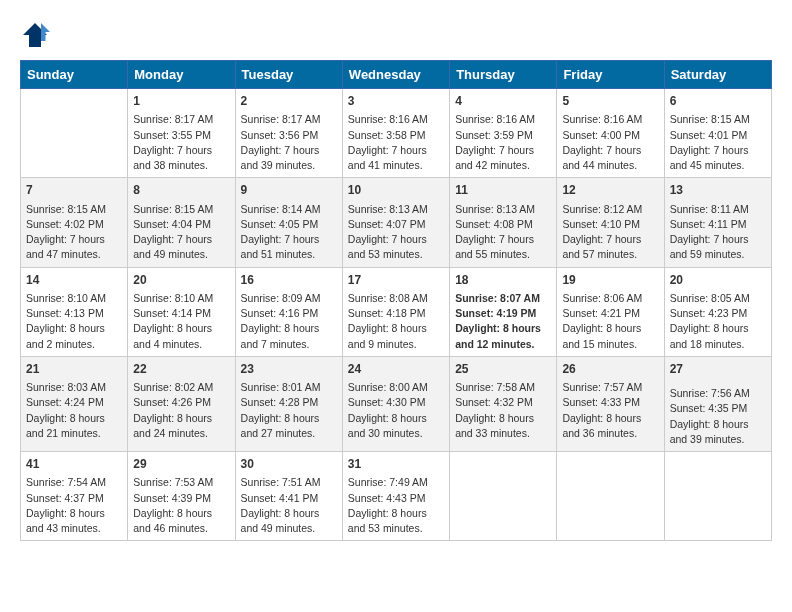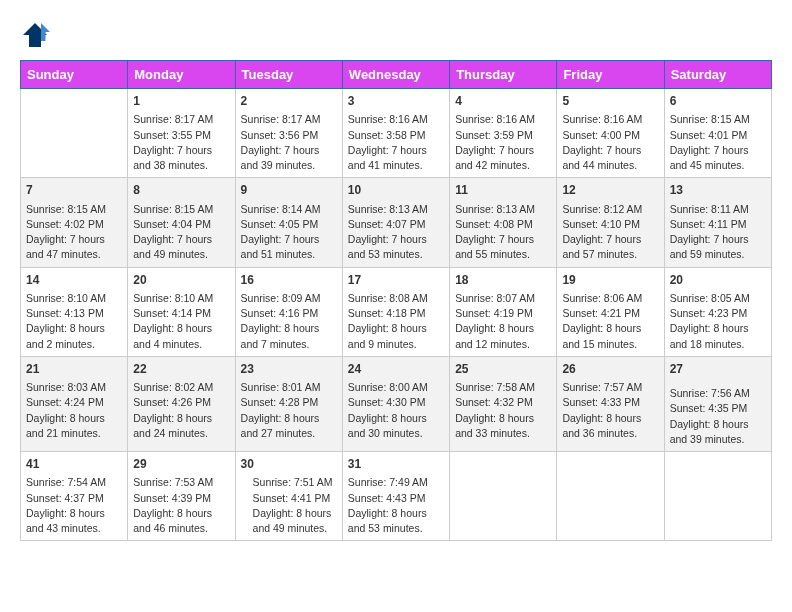--- a/index.html
+++ b/index.html
@@ -42,21 +42,21 @@
     .location {
       font-size: 15px;
       color: #555;
     }
     table {
       width: 100%;
       border-collapse: collapse;
       font-size: 11px;
     }
     thead tr th {
-      background-color: #d946ef;
+      background-color: #0369a1;
       color: #fff;
       text-align: left;
       padding: 6px 6px;
       font-size: 13px;
       font-weight: bold;
       border: 1px solid #3366aa;
     }
     tbody tr td {
       border: 1px solid #ccc;
       vertical-align: top;
@@ -238,21 +238,21 @@
         </td>
         <td>
           <div class="day-num">17</div>
           <div style="white-space: pre-line;">Sunrise: 8:08 AM
 Sunset: 4:18 PM
 Daylight: 8 hours
 and 9 minutes.</div>
         </td>
         <td>
           <div class="day-num">18</div>
-          <div style="white-space: pre-line;">Sunrise: 8:07 AM
+          <div style="white-space: pre-line; font-weight: bold;">Sunrise: 8:07 AM
 Sunset: 4:19 PM
 Daylight: 8 hours
 and 12 minutes.</div>
         </td>
         <td>
           <div class="day-num">19</div>
           <div style="white-space: pre-line;">Sunrise: 8:06 AM
 Sunset: 4:21 PM
 Daylight: 8 hours
 and 15 minutes.</div>
@@ -326,21 +326,21 @@
         </td>
         <td>
           <div class="day-num">29</div>
           <div style="white-space: pre-line;">Sunrise: 7:53 AM
 Sunset: 4:39 PM
 Daylight: 8 hours
 and 46 minutes.</div>
         </td>
         <td>
           <div class="day-num">30</div>
-          <div style="white-space: pre-line; margin-left: 12px;">Sunrise: 7:51 AM
+          <div style="white-space: pre-line;">Sunrise: 7:51 AM
 Sunset: 4:41 PM
 Daylight: 8 hours
 and 49 minutes.</div>
         </td>
         <td>
           <div class="day-num">31</div>
           <div style="white-space: pre-line;">Sunrise: 7:49 AM
 Sunset: 4:43 PM
 Daylight: 8 hours
 and 53 minutes.</div>

